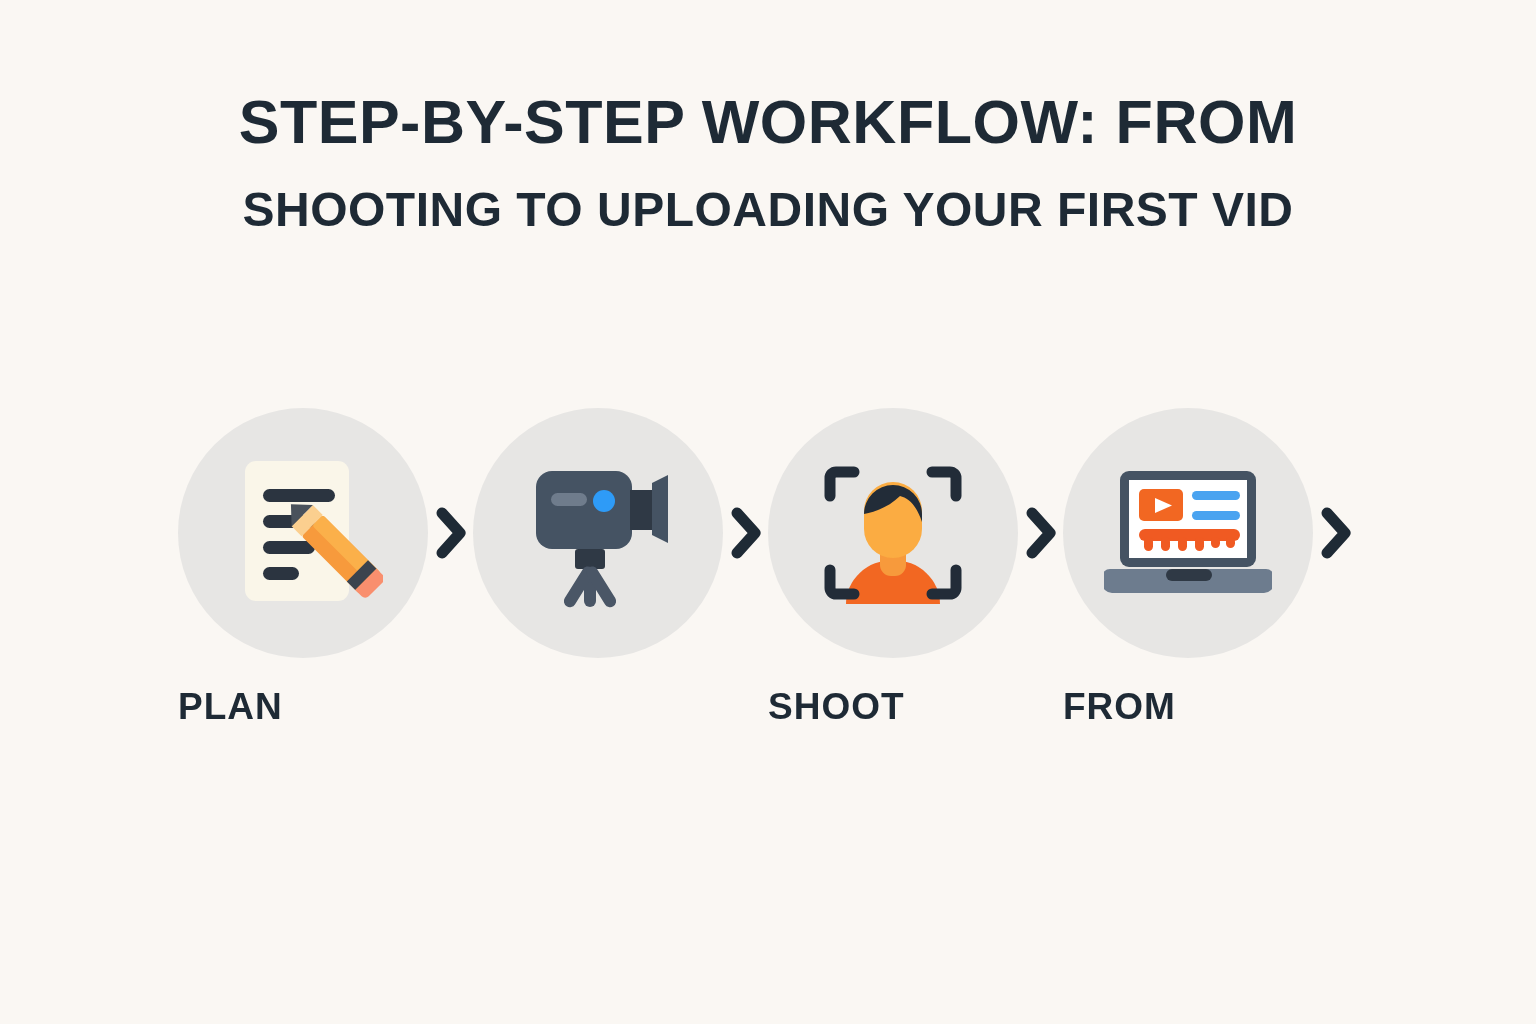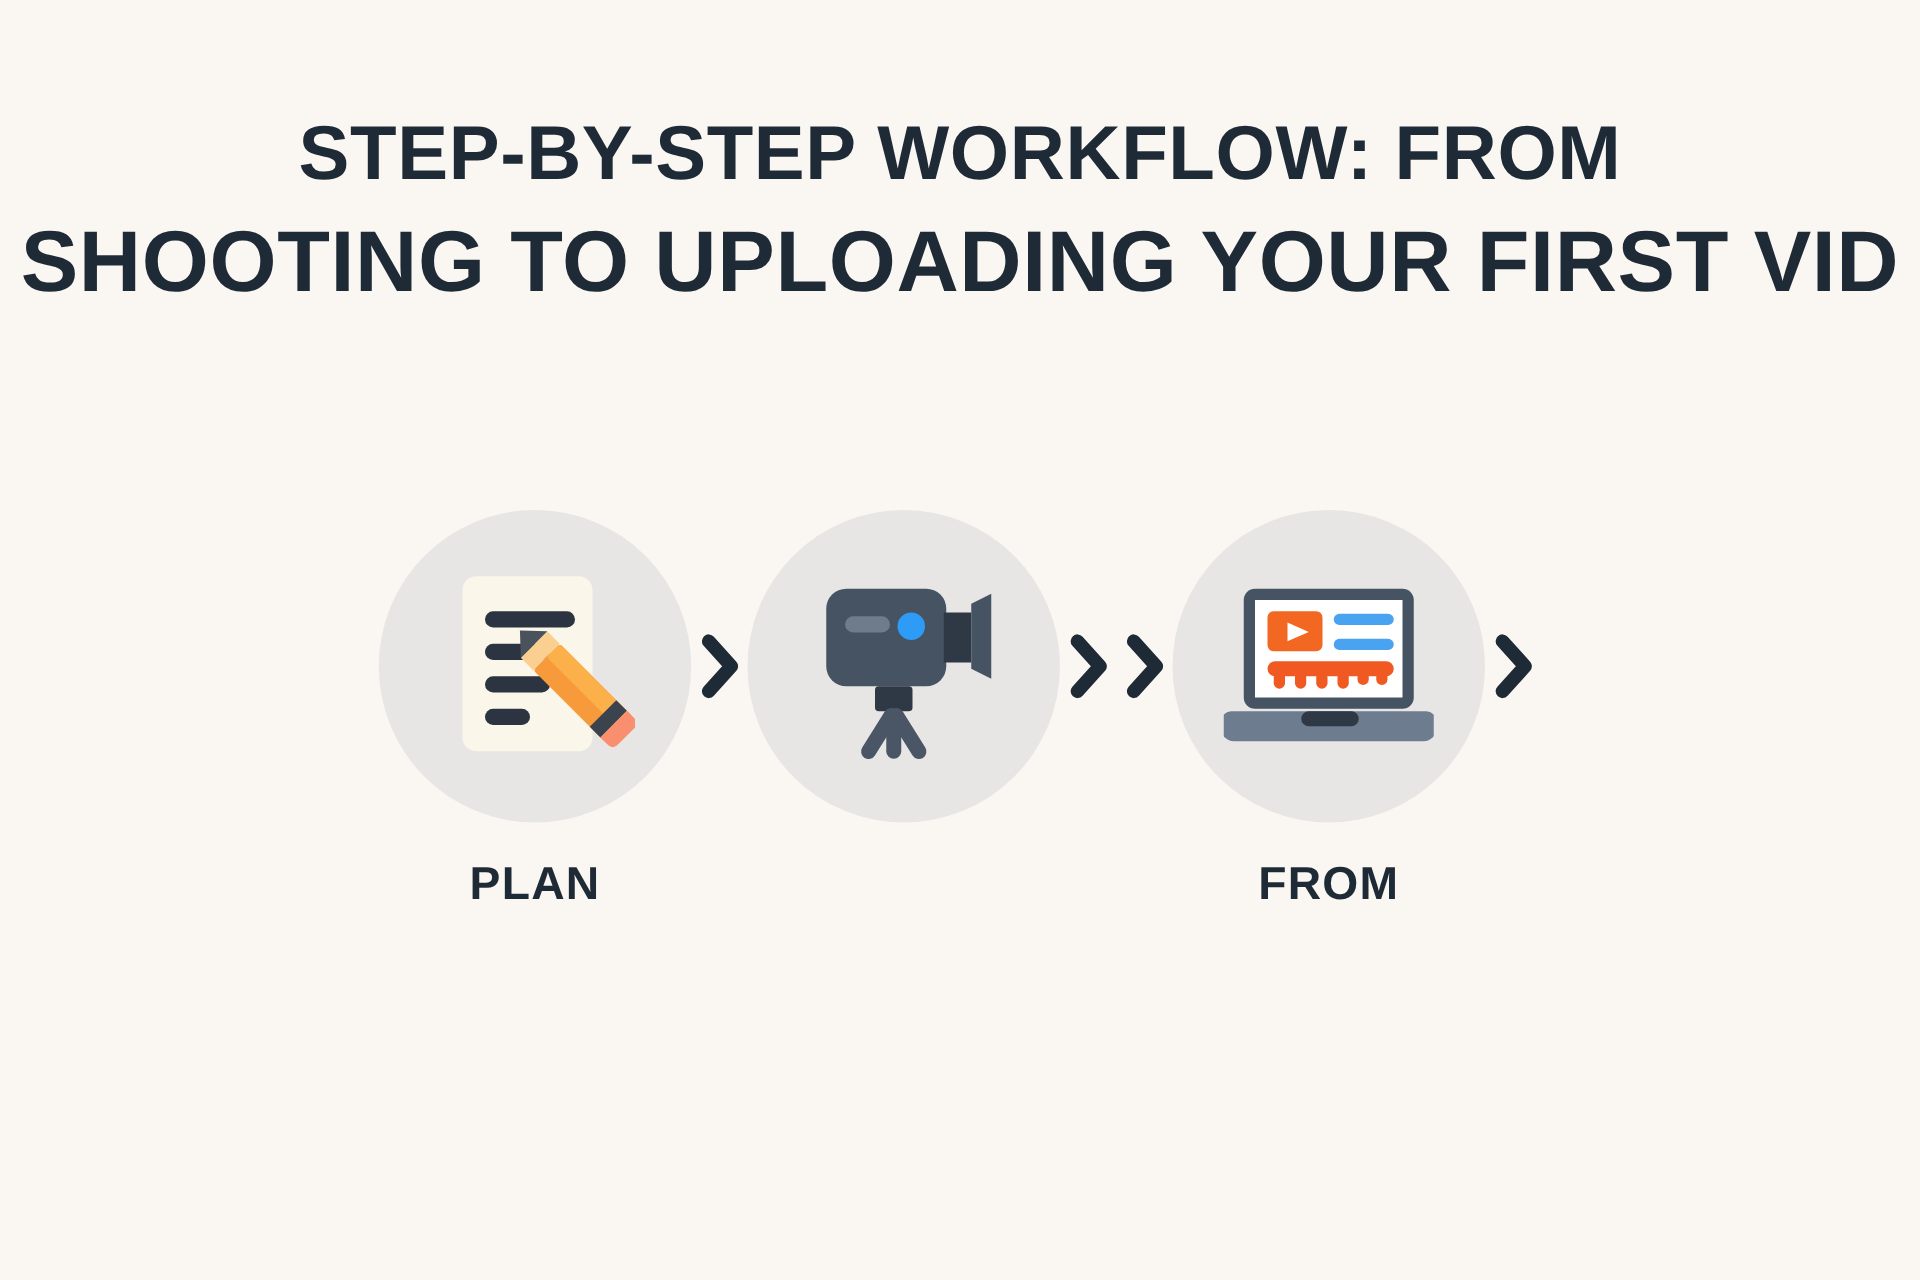--- a/index.html
+++ b/index.html
@@ -26,39 +26,39 @@
   .title-line {
     display: block;
     font-size: 62px;
     line-height: 88px;
     font-weight: bold;
     letter-spacing: 0.5px;
     color: #1e2a35;
     white-space: nowrap;
   }
   #title-line-1 { font-size: 61px; }
-  #title-line-2 { font-size: 69px; }
+  #title-line-2 { font-size: 48px; }
 
   
   #workflow-row {
     position: absolute;
     top: 408px;
     left: 0;
     width: 1536px;
     height: 350px;
     display: flex;
     flex-direction: row;
     align-items: flex-start;
     justify-content: center;
   }
   .step {
     width: 250px;
     display: flex;
     flex-direction: column;
-    align-items: center;
+    align-items: flex-start;
   }
   .step-circle {
     width: 250px;
     height: 250px;
     border-radius: 50%;
     background: #e7e6e4;
     display: flex;
     align-items: center;
     justify-content: center;
     position: relative;
@@ -146,20 +146,41 @@
       </svg>
     </div>
   </div>
 
   <div class="chevron">
     <svg class="chev-svg" width="34" height="56" viewBox="0 0 34 56">
       <polyline points="8,8 26,28 8,48" fill="none" stroke="#1e2a35" stroke-width="11" stroke-linecap="round" stroke-linejoin="round"></polyline>
     </svg>
   </div>
 
+  <div class="step">
+    <div class="step-circle" style="background: rgb(231, 230, 228);">
+      <svg class="icon-svg" width="162" height="162" viewBox="0 0 162 162">
+
+        <path d="M34 152 a47 44 0 0 1 94 0 z" fill="#f26722"></path>
+
+        <rect x="68" y="92" width="26" height="32" rx="11" fill="#f79a3c"></rect>
+
+        <rect x="52" y="30" width="58" height="76" rx="29" fill="#fbac42"></rect>
+
+        <path d="M52 62 a29 29 0 0 1 58 0 v8 c-6 -18 -14 -24 -22 -26
+                 c-10 10 -24 16 -36 18 z" fill="#222c38"></path>
+
+        <path d="M18 44 v-18 a6 6 0 0 1 6 -6 h18" fill="none" stroke="#222c38" stroke-width="11" stroke-linecap="round"></path>
+        <path d="M144 44 v-18 a6 6 0 0 0 -6 -6 h-18" fill="none" stroke="#222c38" stroke-width="11" stroke-linecap="round"></path>
+        <path d="M18 118 v18 a6 6 0 0 0 6 6 h18" fill="none" stroke="#222c38" stroke-width="11" stroke-linecap="round"></path>
+        <path d="M144 118 v18 a6 6 0 0 1 -6 6 h-18" fill="none" stroke="#222c38" stroke-width="11" stroke-linecap="round"></path>
+      </svg>
+    </div>
+    <div class="step-label">SHOOT</div>
+  </div>
 
   <div class="chevron">
     <svg class="chev-svg" width="34" height="56" viewBox="0 0 34 56">
       <polyline points="8,8 26,28 8,48" fill="none" stroke="#1e2a35" stroke-width="11" stroke-linecap="round" stroke-linejoin="round"></polyline>
     </svg>
   </div>
 
   <div class="step">
     <div class="step-circle" style="background: rgb(231, 230, 228);">
       <svg class="icon-svg" width="168" height="140" viewBox="0 0 168 140">

